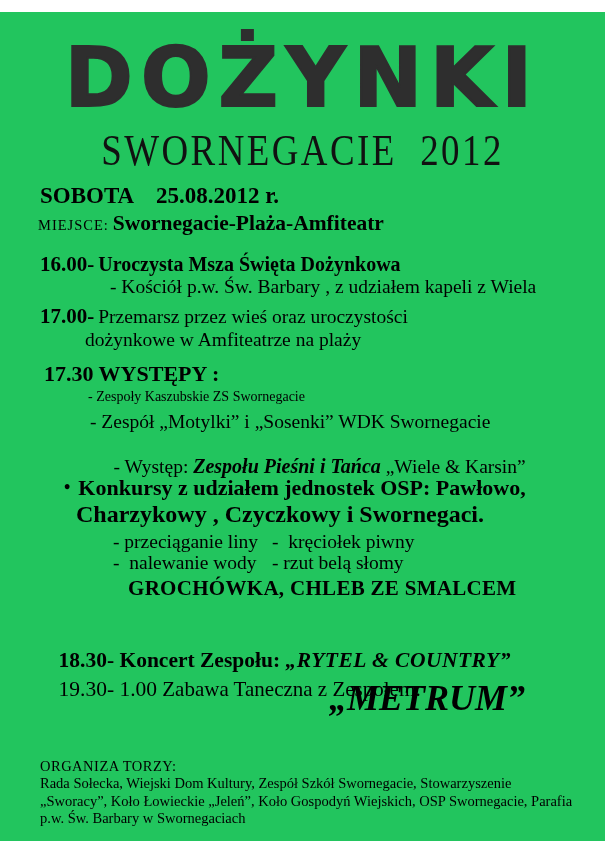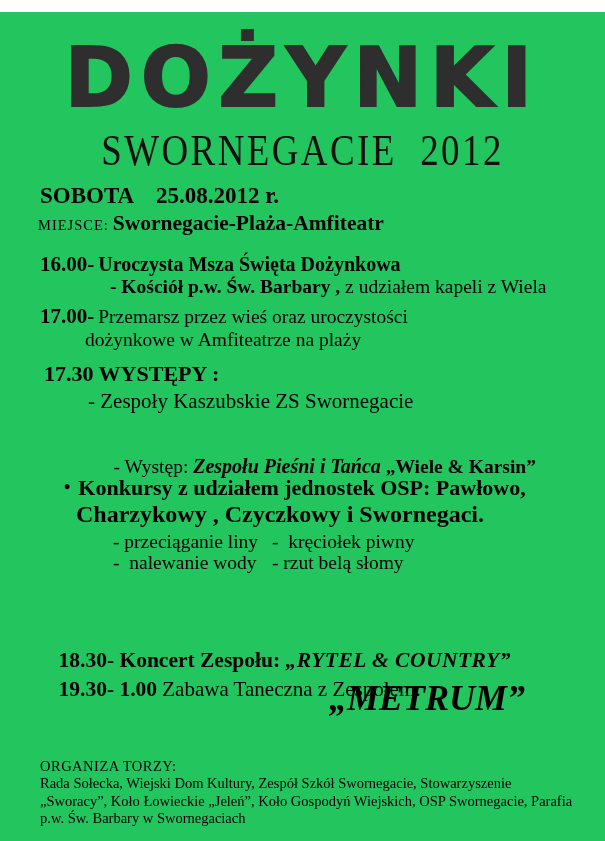--- a/index.html
+++ b/index.html
@@ -7,21 +7,21 @@
   .page {
     position:relative;
     width:605px; height:841px;
     background:#22c55e;
     color:#000;
     font-family:"Liberation Serif", serif;
     overflow:hidden;
     margin:12px auto;
   }
   .abs { position:absolute; }
-  .b  { font-weight:bold; }
+  .b  { font-weight:normal; }
   .bi { font-weight:bold; font-style:italic; }
 
   .main-title {
     top:22px; left:0; width:100%;
     text-align:center;
     font-family:"DejaVu Sans", sans-serif;
     font-weight:900;
     font-size:82px;
     line-height:1.08;
     letter-spacing:8px;
@@ -45,21 +45,21 @@
 
   .ev-time  { font-size:21px; font-weight:bold; }
   .ev-text  { font-size:19.5px; }
   .ev-title { font-size:20px; font-weight:bold; }
 
   .mass-line    { top:240px; left:40px; }
   .mass-venue   { top:264px; left:110px; font-size:19.5px; }
   .march-line   { top:292px; left:40px; }
   .march-line2  { top:317px; left:85px; font-size:19.5px; }
   .shows-head   { top:349px; left:44px; font-size:22px; font-weight:bold; white-space:pre; }
-  .show-item1   { top:377px; left:88px; font-size:21px; }
+  .show-item1   { top:377px; left:88px; font-size:14px; }
   .show-item2   { top:399px; left:90px; font-size:19.5px; }
   .show-item3   { top:421px; left:94px; font-size:19.5px; white-space:pre-wrap; }
   .show-item3 .bi { font-size:20px; }
 
   .contest1 { top:463px; left:64px; font-size:22px; font-weight:bold; }
   .contest1 .bullet { font-size:18px; vertical-align:2px; margin-right:8px; }
   .contest2 { top:489px; left:76px; font-size:24px; font-weight:bold; }
   .games-r1 { top:519px; }
   .games-r2 { top:540px; }
   .game-c1  { position:absolute; left:113px; font-size:19.5px; white-space:pre-wrap; }
@@ -101,38 +101,40 @@
   </div>
 
   <div class="abs march-line">
     <span class="ev-time">17.00-</span>
     <span class="ev-text">Przemarsz przez wieś oraz uroczystości</span>
   </div>
   <div class="abs march-line2">dożynkowe w Amfiteatrze na plaży</div>
 
   <div class="abs shows-head">17.30 WYSTĘPY :</div>
   <div class="abs show-item1">- Zespoły Kaszubskie ZS Swornegacie</div>
+  <div class="abs show-item2">- Zespół „Motylki” i „Sosenki” WDK Swornegacie</div>
   <div class="abs show-item3">
     <span>- Występ: </span><span class="bi">Zespołu Pieśni i Tańca</span><span class="b"> „Wiele &amp; Karsin”</span>
   </div>
 
   <div class="abs contest1">
     <span class="bullet">•</span><span>Konkursy z udziałem jednostek OSP: Pawłowo,</span>
   </div>
   <div class="abs contest2">Charzykowy , Czyczkowy i Swornegaci.</div>
 
   <div class="games-row games-r1">
     <span class="game-c1">- przeciąganie liny</span>
     <span class="game-c2">-  kręciołek piwny</span>
   </div>
   <div class="games-row games-r2">
     <span class="game-c1">-  nalewanie wody</span>
     <span class="game-c2">- rzut belą słomy</span>
   </div>
 
+  <div class="abs food-line">GROCHÓWKA, CHLEB ZE SMALCEM</div>
 
   <div class="abs concert-line">
     <span>18.30-</span><span> Koncert Zespołu: </span><span class="bi">„RYTEL &amp; COUNTRY”</span>
   </div>
 
   <div class="abs dance-line">
     <span class="b">19.30- 1.00</span><span class="ev-text"> Zabawa Taneczna z Zespołem:</span>
   </div>
   <div class="abs metrum-line">
     <span class="bi">„METRUM”</span>

